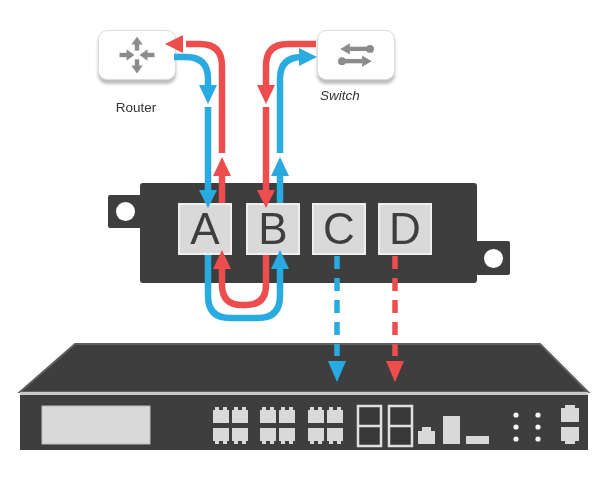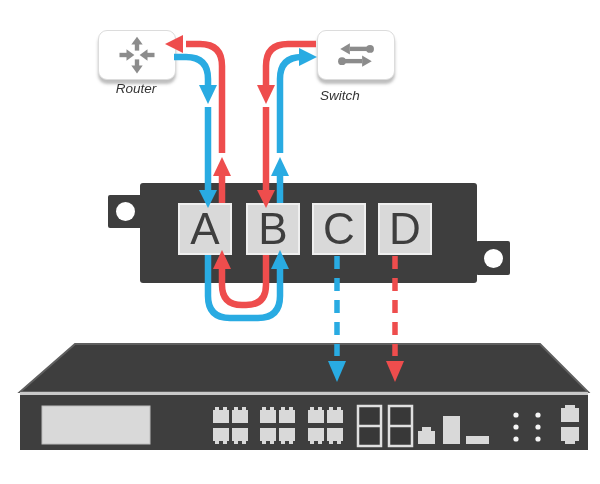--- a/index.html
+++ b/index.html
@@ -153,21 +153,21 @@
       <polygon points="24,3 17.5,12 30.5,12"></polygon>
         <rect x="21.5" y="11" width="5" height="8"></rect>
       <polygon points="24,45 17.5,36 30.5,36"></polygon>
         <rect x="21.5" y="29" width="5" height="8"></rect>
       <polygon points="21,24 12,17.5 12,30.5"></polygon>
         <rect x="4" y="21.5" width="9" height="5"></rect>
       <polygon points="27,24 36,17.5 36,30.5"></polygon>
         <rect x="35" y="21.5" width="9" height="5"></rect>
     </svg>
   </div>
-  <div class="devlabel" style="left:98px;top:81px;font-style:italic;">Router</div>
+  <div class="devlabel" style="left:98px;top:100px;">Router</div>
 
   <div class="devbox" style="left:317px;top:30px;">
     <svg width="42" height="30" viewBox="0 0 48 32" fill="var(--icon_gray)">
       <circle cx="40" cy="9" r="4.5"></circle>
         <rect x="17" y="6.5" width="24" height="5"></rect>
         <polygon points="6,9 17,2.5 17,15.5"></polygon>
       <circle cx="8" cy="23" r="4.5"></circle>
         <rect x="7" y="20.5" width="24" height="5"></rect>
         <polygon points="42,23 31,16.5 31,29.5"></polygon>
     </svg>

